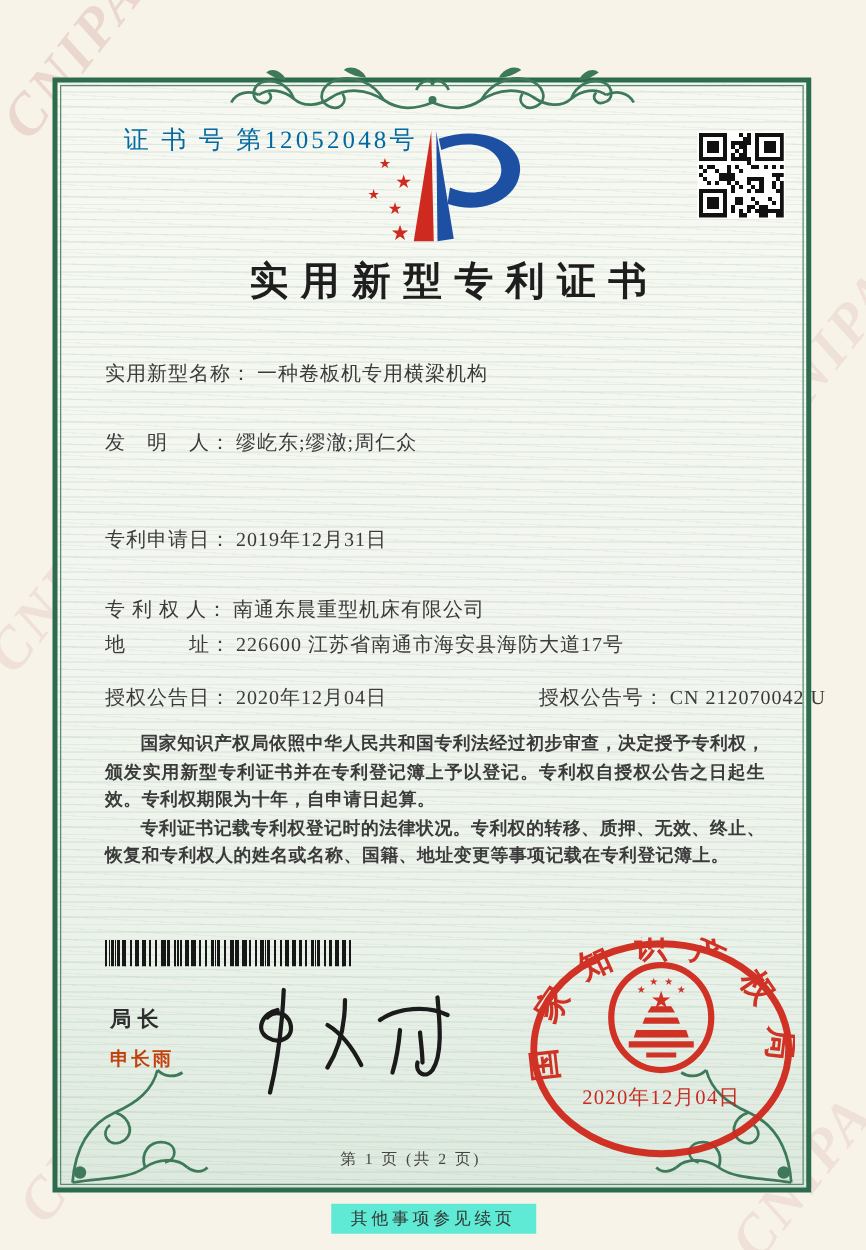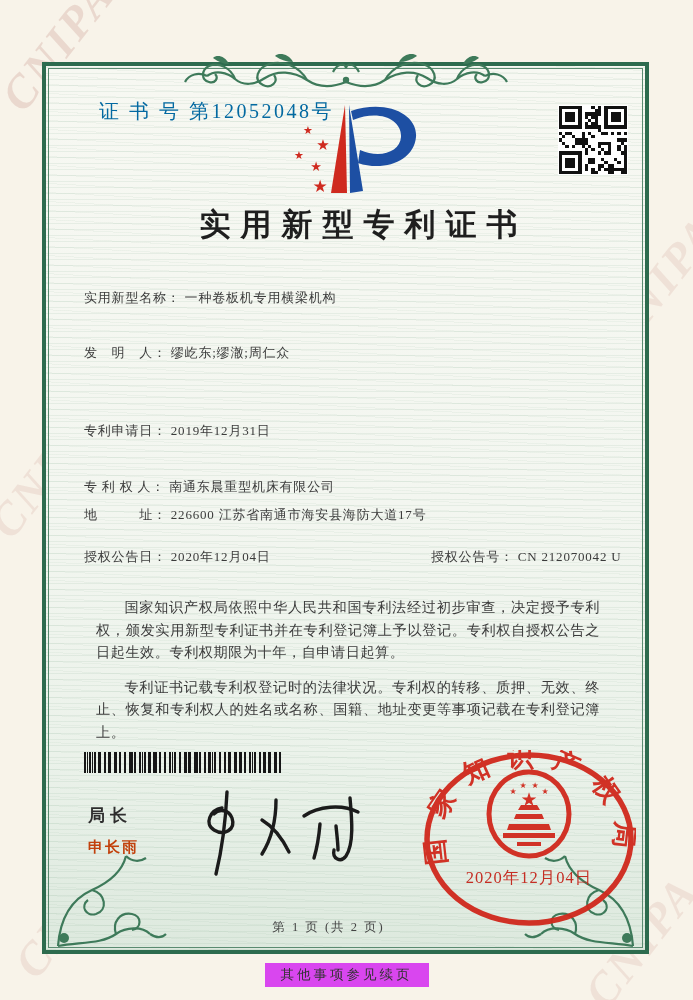--- a/index.html
+++ b/index.html
@@ -53,31 +53,31 @@
     background:#fff;padding:1px;box-sizing:border-box;
   }
   .doc-title{
     position:absolute;left:0;top:204px;width:693px;
     text-align:center;
     font-size:31px;font-weight:700;color:#1e1e1e;
     letter-spacing:10px;text-indent:10px;padding-left:12px;
   }
   .field{
     position:absolute;left:84px;
-    font-size:13px;color:#3b3b3b;letter-spacing:0.8px;
+    font-size:16px;color:#3b3b3b;letter-spacing:0.8px;
     white-space:nowrap;
   }
   .field .lbl{margin-right:4px;}
   .grant-no{position:absolute;left:347px;top:0;}
   .body-text{
     position:absolute;left:84px;top:584px;width:528px;
     font-size:14.2px;line-height:22.6px;color:#3b3b3b;
     text-align:justify;
   }
-  .body-text p{margin:12px;text-indent:2em;letter-spacing:0.5px;}
+  .body-text p{margin:0;text-indent:2em;letter-spacing:0.5px;font-weight:bold;}
   .barcode{
     position:absolute;left:84px;top:752px;width:197px;height:21px;
     background-image:
       repeating-linear-gradient(90deg,#161616 0px,#161616 2px,transparent 2px,transparent 5px),
       repeating-linear-gradient(90deg,#161616 0px,#161616 1px,transparent 1px,transparent 8px),
       repeating-linear-gradient(90deg,transparent 0px,transparent 3px,#161616 3px,#161616 4px,transparent 4px,transparent 11px);
   }
   .signer-title{
     position:absolute;left:88px;top:804px;
     font-size:17px;color:#2e2e2e;letter-spacing:5px;font-weight:600;
@@ -88,21 +88,21 @@
   }
   .signature{position:absolute;left:192px;top:786px;width:190px;height:95px;}
   .seal{position:absolute;left:422px;top:750px;width:214px;height:178px;opacity:0.95;}
   .page-info{
     position:absolute;left:0;top:919px;width:657px;text-align:center;
     font-size:12.5px;color:#444;letter-spacing:2px;
   }
   .continue-note{
     position:absolute;left:50%;top:963px;transform:translateX(-50%);
     font-size:13.5px;color:#333;letter-spacing:3px;
-    background:#d946ef;padding:3px 16px;white-space:nowrap;
+    background:#5eead4;padding:3px 16px;white-space:nowrap;
   }
 </style>
 </head>
 <body>
 
 <div class="page">
 
   <div class="wm" style="left:-18px;top:18px;">CNIPA</div>
   <div class="wm f3" style="left:395px;top:285px;">CNIPA</div>
   <div class="wm f2" style="left:585px;top:255px;">CNIPA</div>

